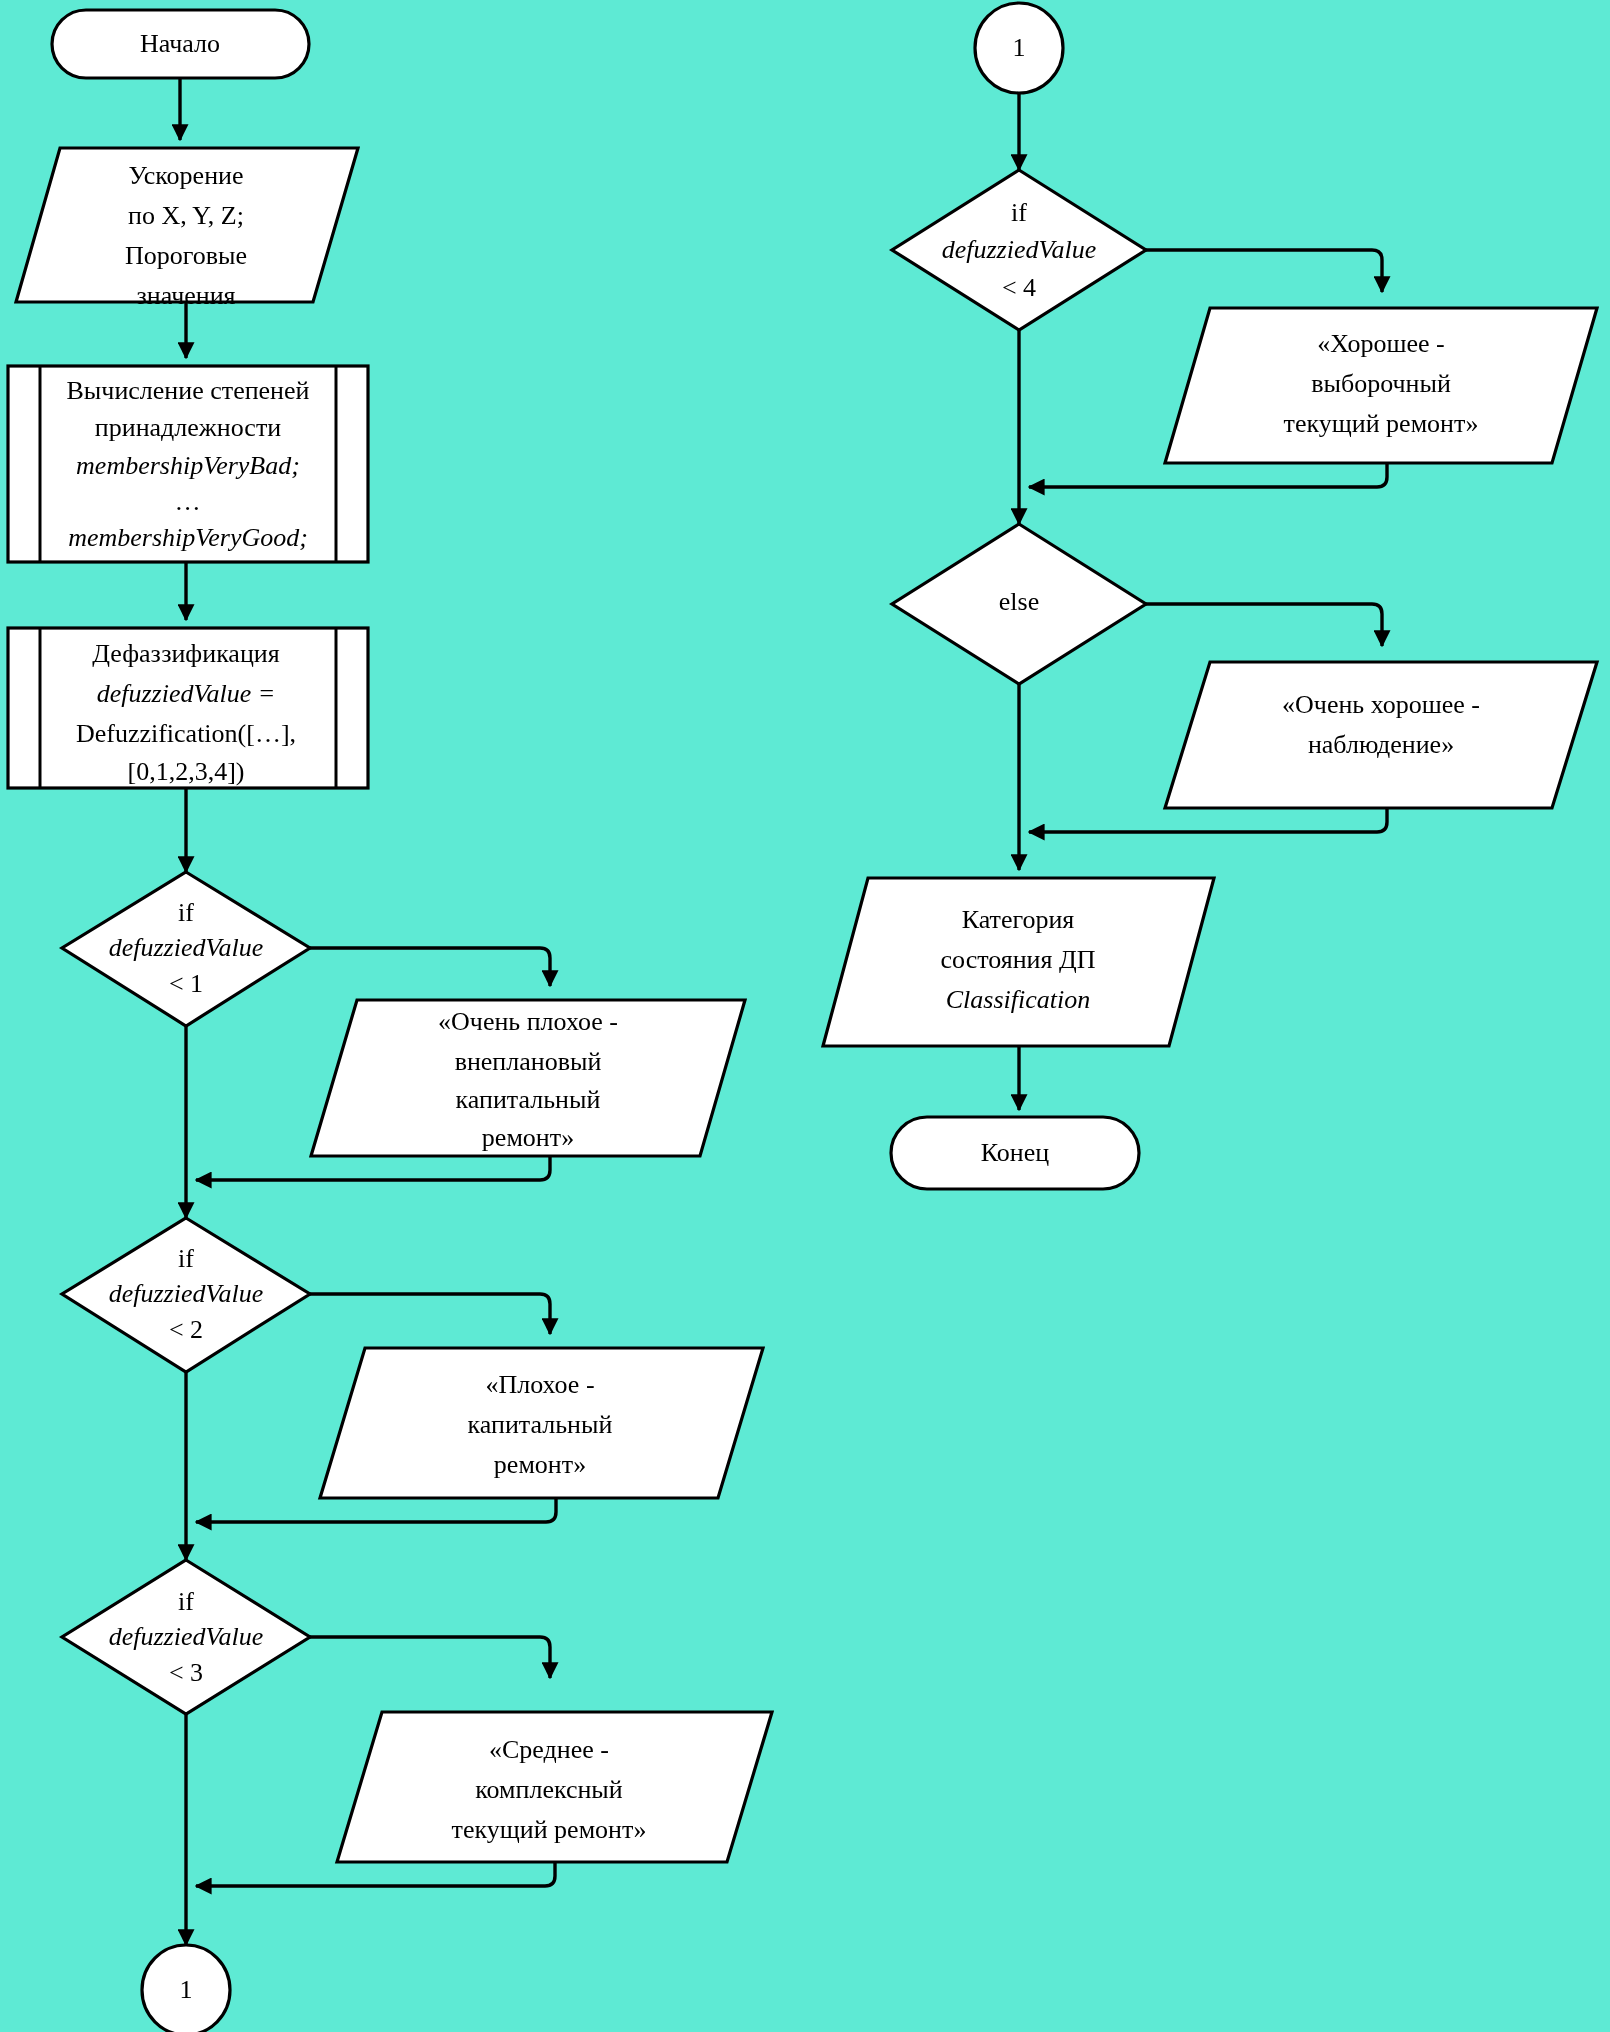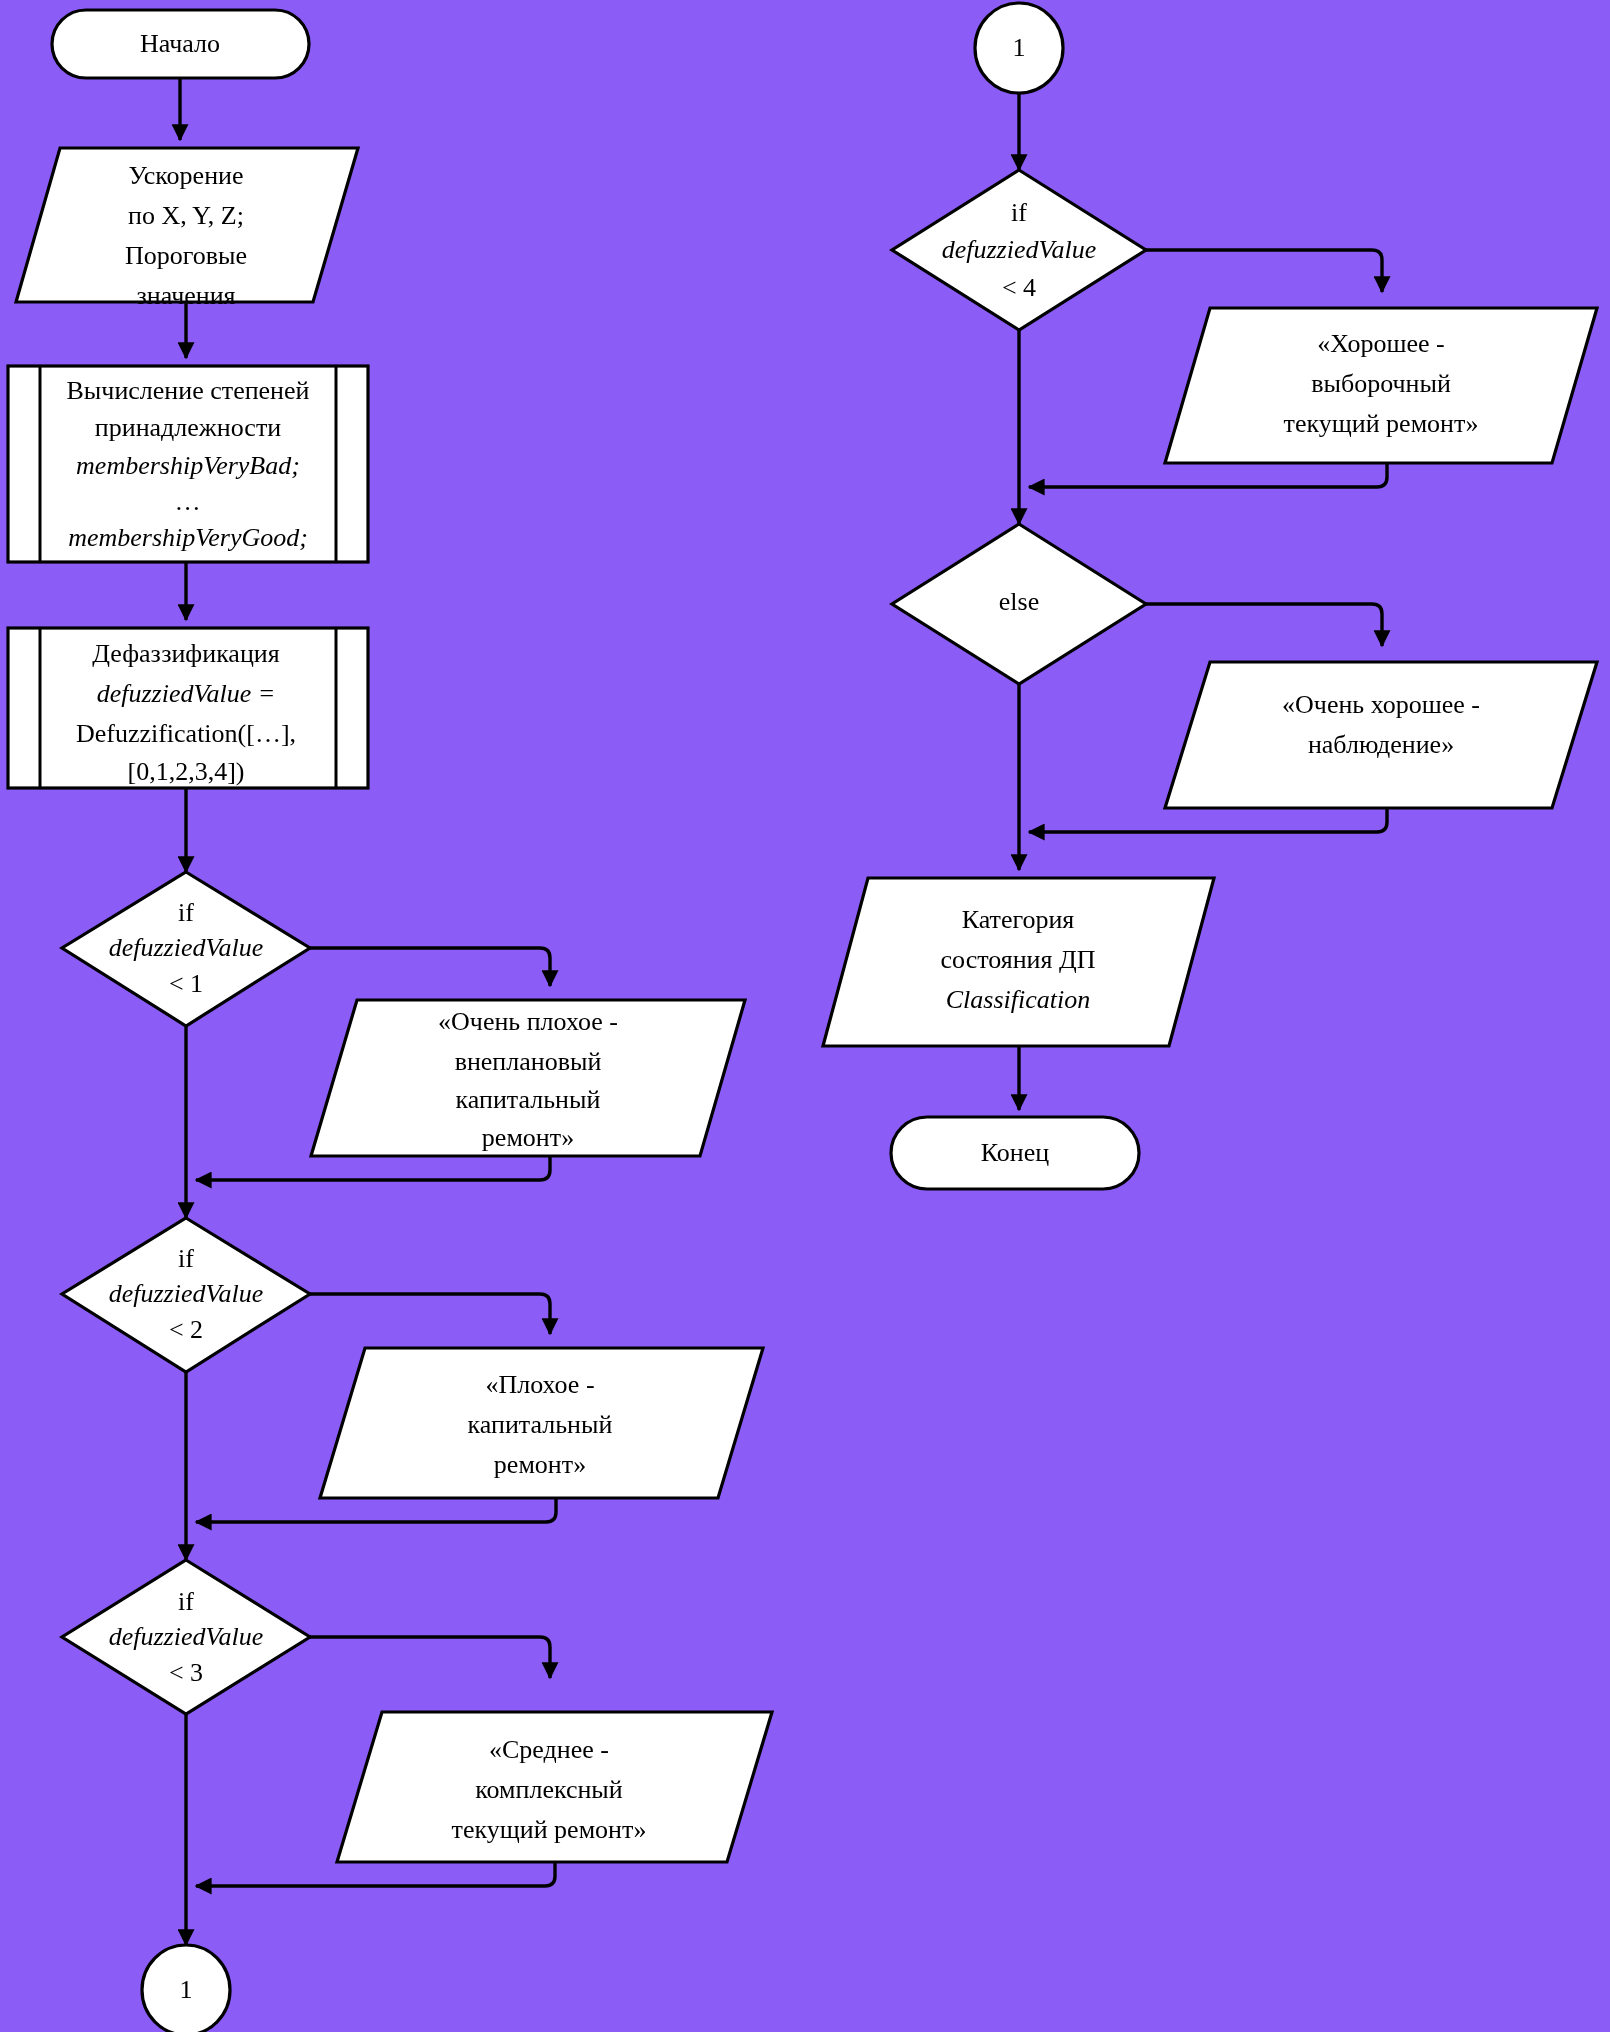--- a/index.html
+++ b/index.html
@@ -1,18 +1,18 @@
 <!DOCTYPE html>
 <html><head>
 <meta charset="utf-8">
 <style>
   html,body{margin:0;padding:0;background:#ffffff;}
   body{width:1610px;height:2032px;overflow:hidden;
        font-family:"Liberation Serif","DejaVu Serif",serif;}
-  #stage{position:relative;width:1610px;height:2032px;background:#8b5cf6;}
+  #stage{position:relative;width:1610px;height:2032px;background:#5eead4;}
   svg{position:absolute;left:0;top:0;width:1610px;height:2032px;display:block;}
   .shape{fill:#ffffff;stroke:#000000;stroke-width:3.2;stroke-linejoin:miter;}
   .conn{fill:none;stroke:#000000;stroke-width:3.4;stroke-linejoin:miter;stroke-linecap:butt;}
   .inner-line{stroke:#000000;stroke-width:3.0;}
   text{font-family:"Liberation Serif","DejaVu Serif",serif;fill:#000;}
   .t{font-size:26px;text-anchor:middle;dominant-baseline:middle;}
   .ti{font-size:26px;font-style:italic;text-anchor:middle;dominant-baseline:middle;}
 </style>
 </head>
 <body>

